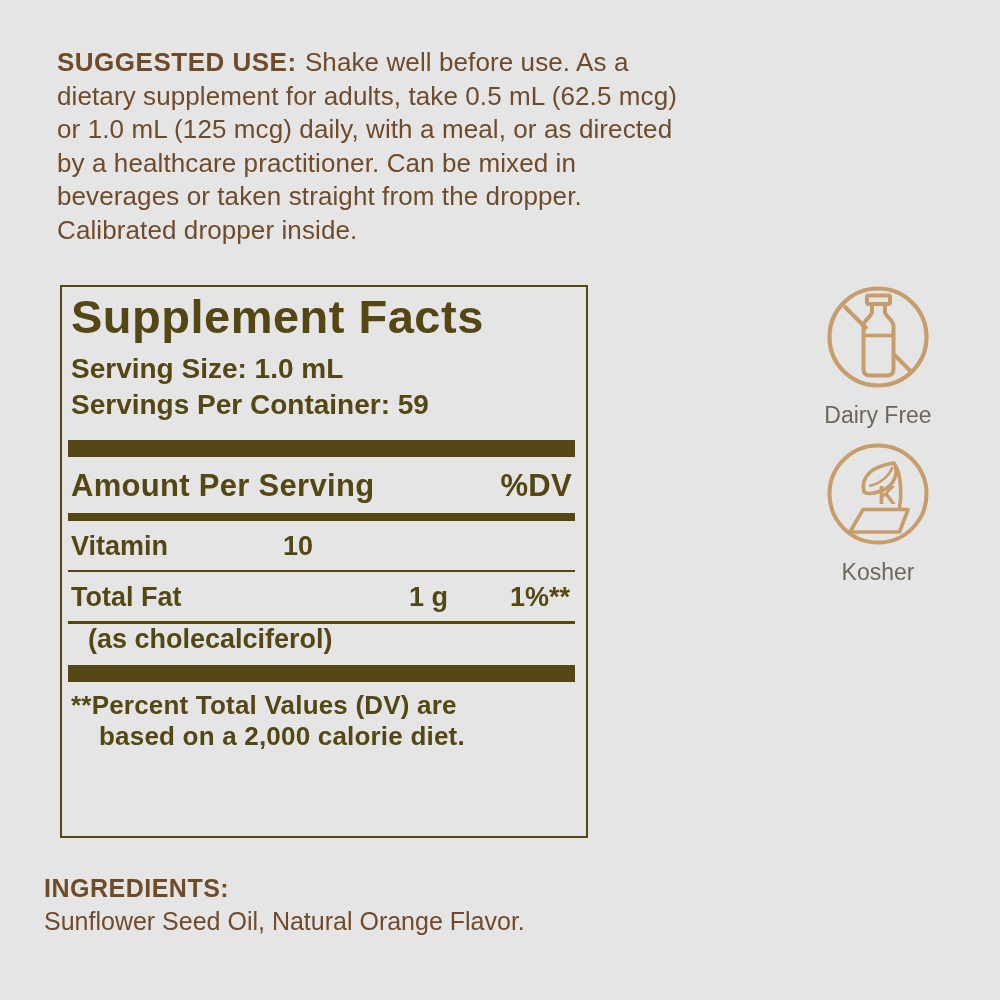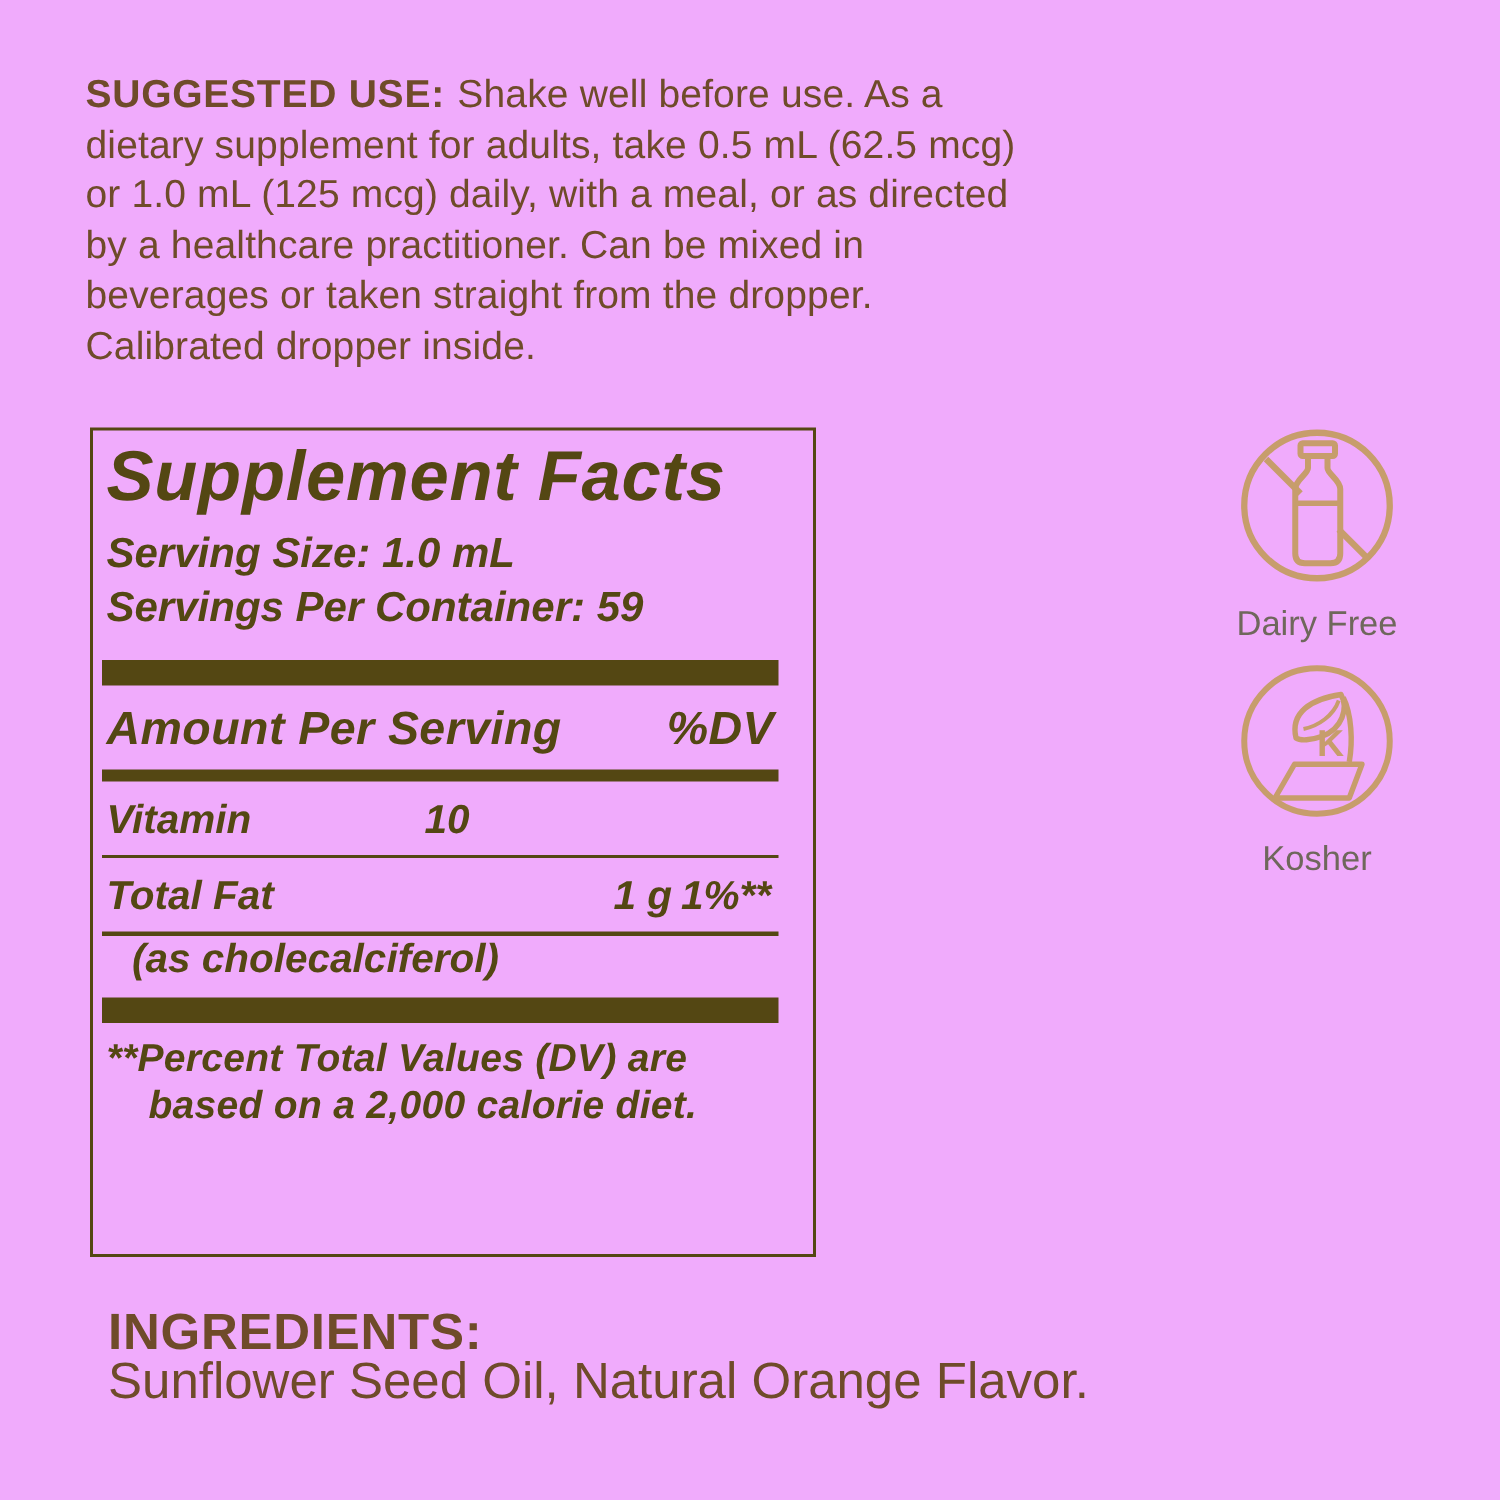--- a/index.html
+++ b/index.html
@@ -4,21 +4,21 @@
 <style>
   * { margin: 0; padding: 0; box-sizing: border-box; }
   html, body { background: #ffffff; }
   body {
     width: 1000px; height: 1000px;
     font-family: "Liberation Sans", sans-serif;
     position: relative;
     overflow: hidden;
     color: #6F4B2A;
   }
-  .canvas { position: absolute; inset: 0; background: #f0abfc; }
+  .canvas { position: absolute; inset: 0; background: #e5e5e5; }
 
   
   .suggested-use {
     position: absolute;
     left: 57px; top: 46px;
     width: 648px;
     font-size: 26px;
     line-height: 33.5px;
     color: #6F4B2A;
     letter-spacing: 0.1px;
@@ -26,25 +26,24 @@
   .suggested-use strong {
     font-weight: 700;
     margin-right: 0.32em;
     letter-spacing: 0.5px;
   }
 
   
   .facts {
     position: absolute;
     left: 60px; top: 285px;
-    width: 484px; height: 553px;
+    width: 528px; height: 553px;
     border: 2.5px solid #544713;
-    padding: 2px 26px 0 9px;
+    padding: 2px 14px 0 9px;
     color: #544713;
-    font-style: italic;
   }
   .facts-title {
     font-size: 47px;
     font-weight: 700;
     letter-spacing: 0.5px;
     line-height: 1.12;
     margin-top: 2px;
     white-space: nowrap;
   }
   .serving {
@@ -110,22 +109,22 @@
     margin-top: 13px;
     font-size: 23px;
     line-height: 27px;
     color: #6F675C;
     white-space: nowrap;
   }
 
   
   .ingredients {
     position: absolute;
-    left: 72px; top: 872px;
-    font-size: 34px;
+    left: 44px; top: 872px;
+    font-size: 25px;
     line-height: 33px;
     color: #6F4B2A;
   }
   .ing-label { font-weight: 700; letter-spacing: 0.5px; }
 </style>
 </head>
 <body>
 
 <div class="canvas">
 

